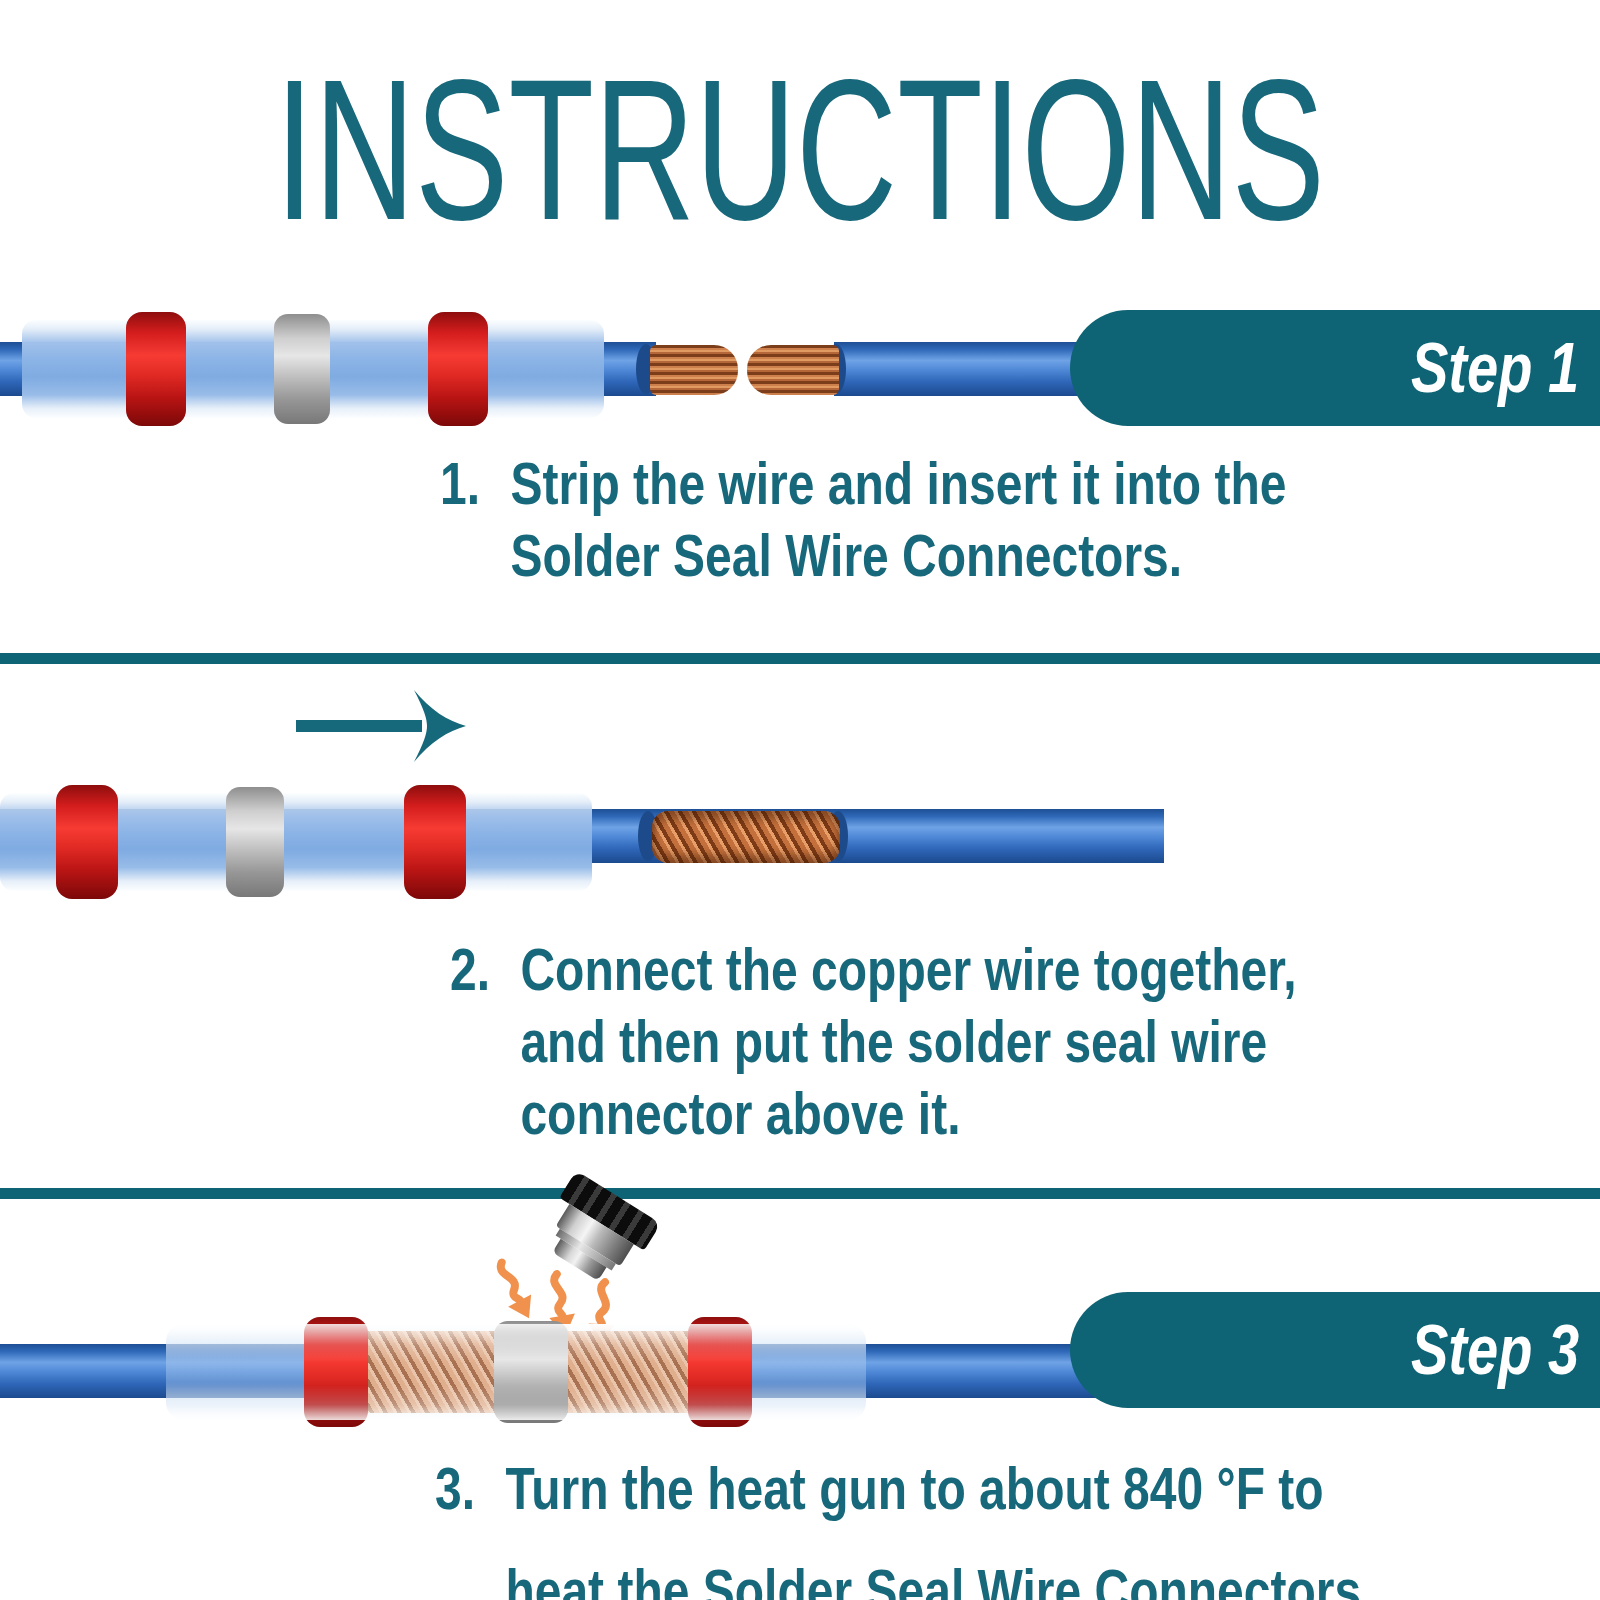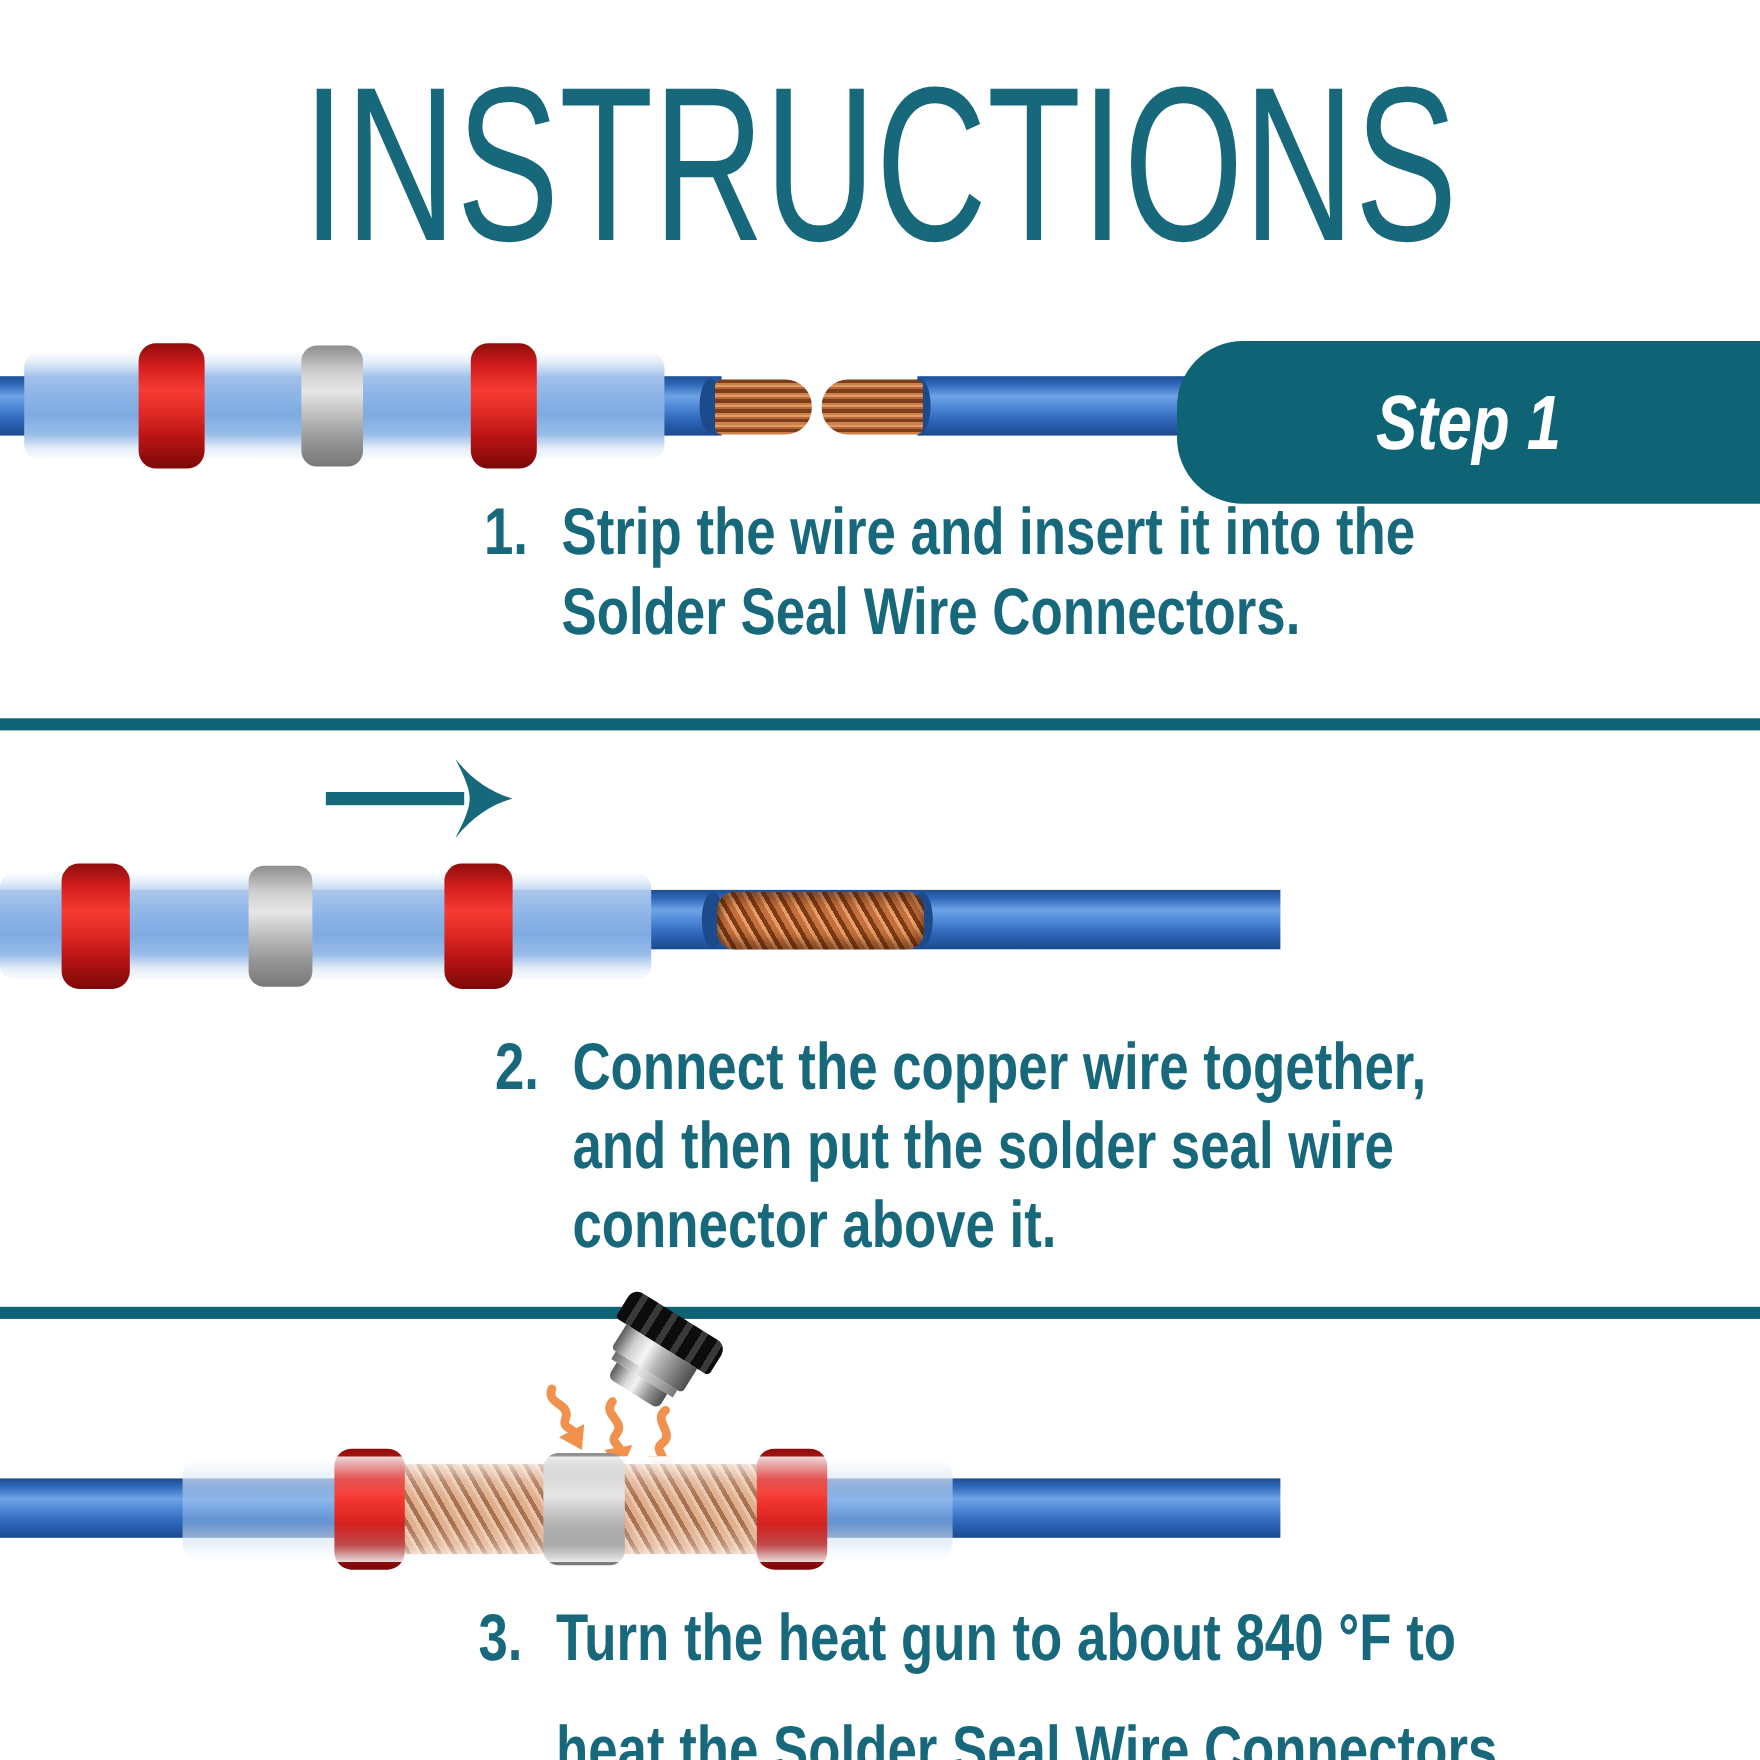--- a/index.html
+++ b/index.html
@@ -9,22 +9,22 @@
   
   .title{position:absolute;top:26px;left:0;width:1600px;text-align:center;
          font-size:200px;line-height:1.0;font-weight:400;color:#18687b;
          transform:scaleX(0.70);transform-origin:center top;white-space:nowrap;}
 
   
   .divider{position:absolute;left:0;width:1600px;height:11px;background:#0e6474;}
   .d1{top:629px}.d2{top:1164px}
 
   
-  .pill{position:absolute;left:1070px;width:530px;height:148px;background:#0e6474;
-        border-radius:60px 0 0 60px;display:flex;align-items:center;justify-content:center;}
+  .pill{position:absolute;left:1070px;width:530px;height:116px;background:#0e6474;
+        border-radius:60px 0 0 60px;display:flex;align-items:center;justify-content:flex-end;}
   .p1{top:286px}.p2{top:748px}.p3{top:1268px}
   .pill span{color:#ffffff;font-weight:bold;font-style:italic;font-size:70px;
              transform:scaleX(0.80);white-space:nowrap;}
 
   
   .step-text{position:absolute;display:flex;color:#18687b;font-weight:bold;font-size:60px;
              transform:scaleX(0.80);transform-origin:left top;}
   .step-text .num{flex:0 0 88px;line-height:72px;}
   .step-text .lines div{line-height:72px;white-space:nowrap;}
   .t1{left:440px;top:424px;}
@@ -183,14 +183,17 @@
     <div class="num">3.</div>
     <div class="lines">
       <div>Turn the heat gun to about 840 °F to</div>
       <div>heat the Solder Seal Wire Connectors.</div>
     </div>
   </div>
 
   <div class="pill p1">
     <span>Step 1</span>
   </div>
+  <div class="pill p3">
+    <span>Step 3</span>
+  </div>
 
 </div>
 
 </body></html>

